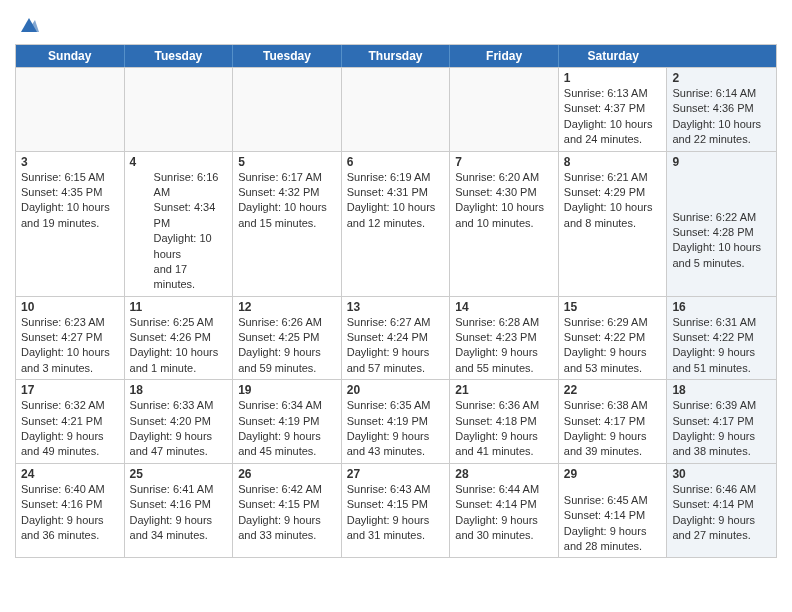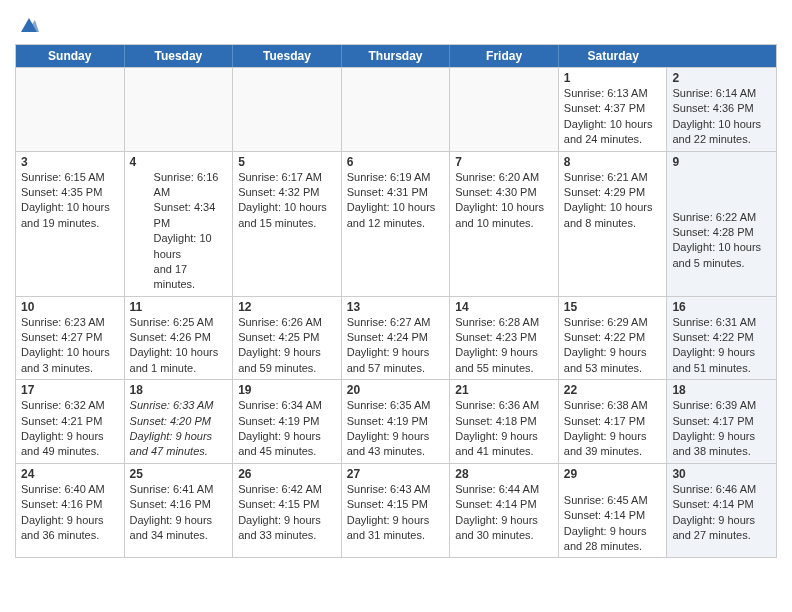--- a/index.html
+++ b/index.html
@@ -259,21 +259,21 @@
         <div class="cal-row">
           <div class="cal-cell">
             <span class="day-num">17</span>
             <div class="day-info" style="white-space: pre-line;">Sunrise: 6:32 AM
 Sunset: 4:21 PM
 Daylight: 9 hours
 and 49 minutes.</div>
           </div>
           <div class="cal-cell">
             <span class="day-num">18</span>
-            <div class="day-info" style="white-space: pre-line; font-style: italic;">Sunrise: 6:33 AM
+            <div class="day-info" style="white-space: pre-line;">Sunrise: 6:33 AM
 Sunset: 4:20 PM
 Daylight: 9 hours
 and 47 minutes.</div>
           </div>
           <div class="cal-cell">
             <span class="day-num">19</span>
             <div class="day-info" style="white-space: pre-line;">Sunrise: 6:34 AM
 Sunset: 4:19 PM
 Daylight: 9 hours
 and 45 minutes.</div>

